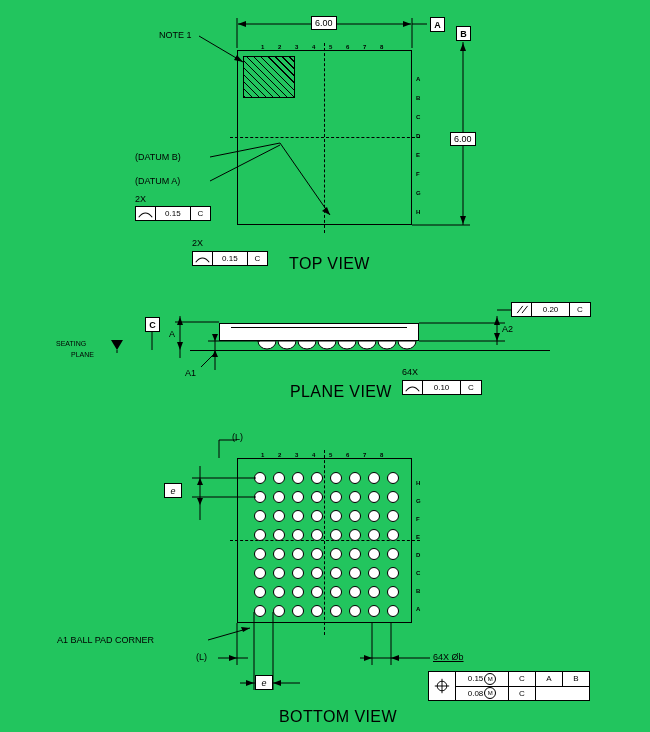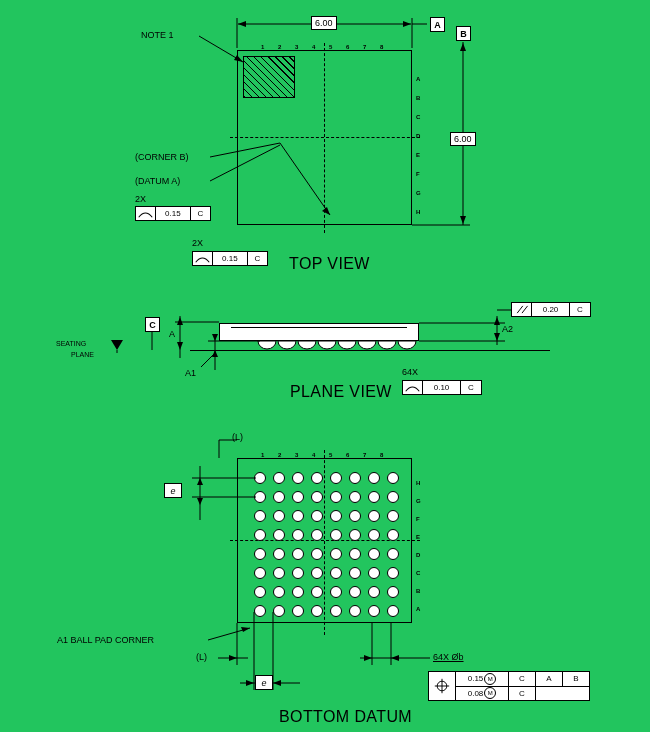--- a/index.html
+++ b/index.html
@@ -168,29 +168,29 @@
       <polygon points="463,43 460,51 466,51" fill="#000"></polygon>
       <polygon points="463,224 460,216 466,216" fill="#000"></polygon>
       <line x1="412" y1="225" x2="470" y2="225" stroke="#000" stroke-width="1"></line>
     </svg>
     <div class="dimtext" style="left:450px; top:132px;">6.00</div>
 
     <svg style="left:0; top:0; width:650px; height:260px;">
       <line x1="199" y1="36" x2="243" y2="62" stroke="#000" stroke-width="1"></line>
       <polygon points="243,62 234,60 237,55" fill="#000"></polygon>
     </svg>
-    <span class="lbl" style="left:141px; top:30px;">NOTE 1</span>
+    <span class="lbl" style="left:159px; top:30px;">NOTE 1</span>
 
     <svg style="left:0; top:0; width:650px; height:260px;">
       <line x1="210" y1="157" x2="280" y2="143" stroke="#000" stroke-width="1"></line>
       <line x1="280" y1="143" x2="330" y2="215" stroke="#000" stroke-width="1"></line>
       <polygon points="330,215 322,211 327,207" fill="#000"></polygon>
       <line x1="210" y1="181" x2="280" y2="145" stroke="#000" stroke-width="1"></line>
     </svg>
-    <span class="lbl" style="left:135px; top:152px;">(CORNER B)</span>
+    <span class="lbl" style="left:135px; top:152px;">(DATUM B)</span>
     <span class="lbl" style="left:135px; top:176px;">(DATUM A)</span>
 
     <span class="lbl" style="left:135px; top:194px;">2X</span>
     <div class="fcf" style="left:135px; top:206px; width:76px;">
       <div style="width:20px;">
         <svg viewBox="0 0 20 13" style="position:static; width:18px; height:11px;">
           <path d="M2 11 Q10 1 18 11" fill="none" stroke="#000" stroke-width="1.2"></path>
         </svg>
       </div>
       <div style="width:36px;">0.15</div>
@@ -472,16 +472,16 @@
           <div style="width:52px; border-right:1px solid #000; display:flex; align-items:center; justify-content:center; font-size:8px; gap:1px;">
             <span>0.08</span>
             <span style="display:inline-flex; align-items:center; justify-content:center; width:10px; height:10px; border:1px solid #000; border-radius:50%; font-size:6px;">M</span>
           </div>
           <div style="width:26px; border-right:1px solid #000; display:flex; align-items:center; justify-content:center; font-size:8px;">C</div>
           <div style="flex:1;"></div>
         </div>
       </div>
     </div>
 
-    <div class="viewtitle" style="left:279px; top:708px;">BOTTOM DATUM</div>
+    <div class="viewtitle" style="left:279px; top:708px;">BOTTOM VIEW</div>
   </div>
 
 </div>
 
 </body></html>

